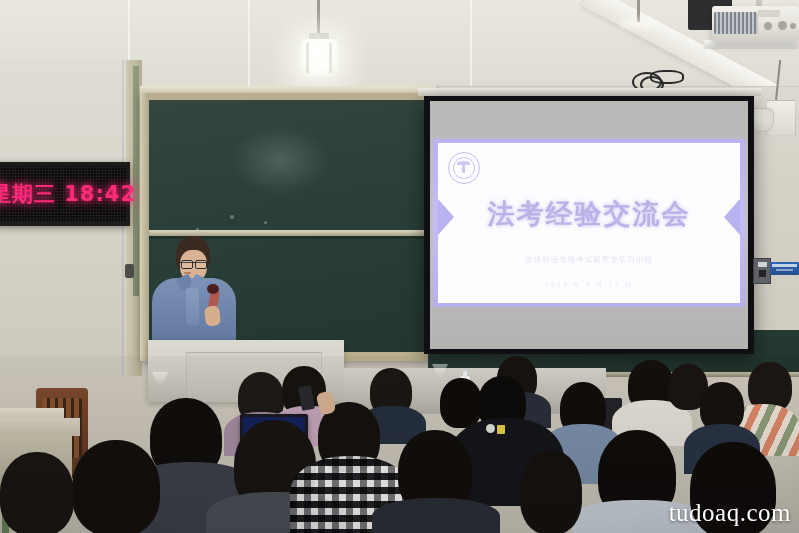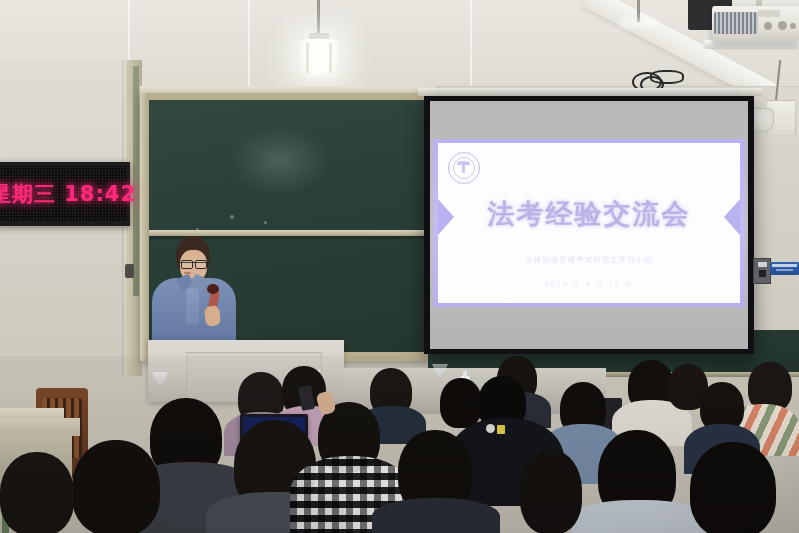--- a/index.html
+++ b/index.html
@@ -598,15 +598,16 @@
 
   <div class="head" style="left:520px;top:450px;width:62px;height:84px;background:#161210;"></div>
 
   <div class="head" style="left:0px;top:452px;width:74px;height:84px;background:#1a1613;"></div>
 
   <div style="position:absolute;left:318px;top:392px;width:16px;height:22px;background:#d9b394;border-radius:6px;transform:rotate(-14deg);"></div>
   <div style="position:absolute;left:300px;top:386px;width:13px;height:24px;background:#2a2a2e;border-radius:2px;transform:rotate(-10deg);"></div>
 
   <div class="aud-shade"></div>
 
+  <div class="watermark">tudoaq.com</div>
 
   <div class="vignette"></div>
 </div>
 
 </body></html>

